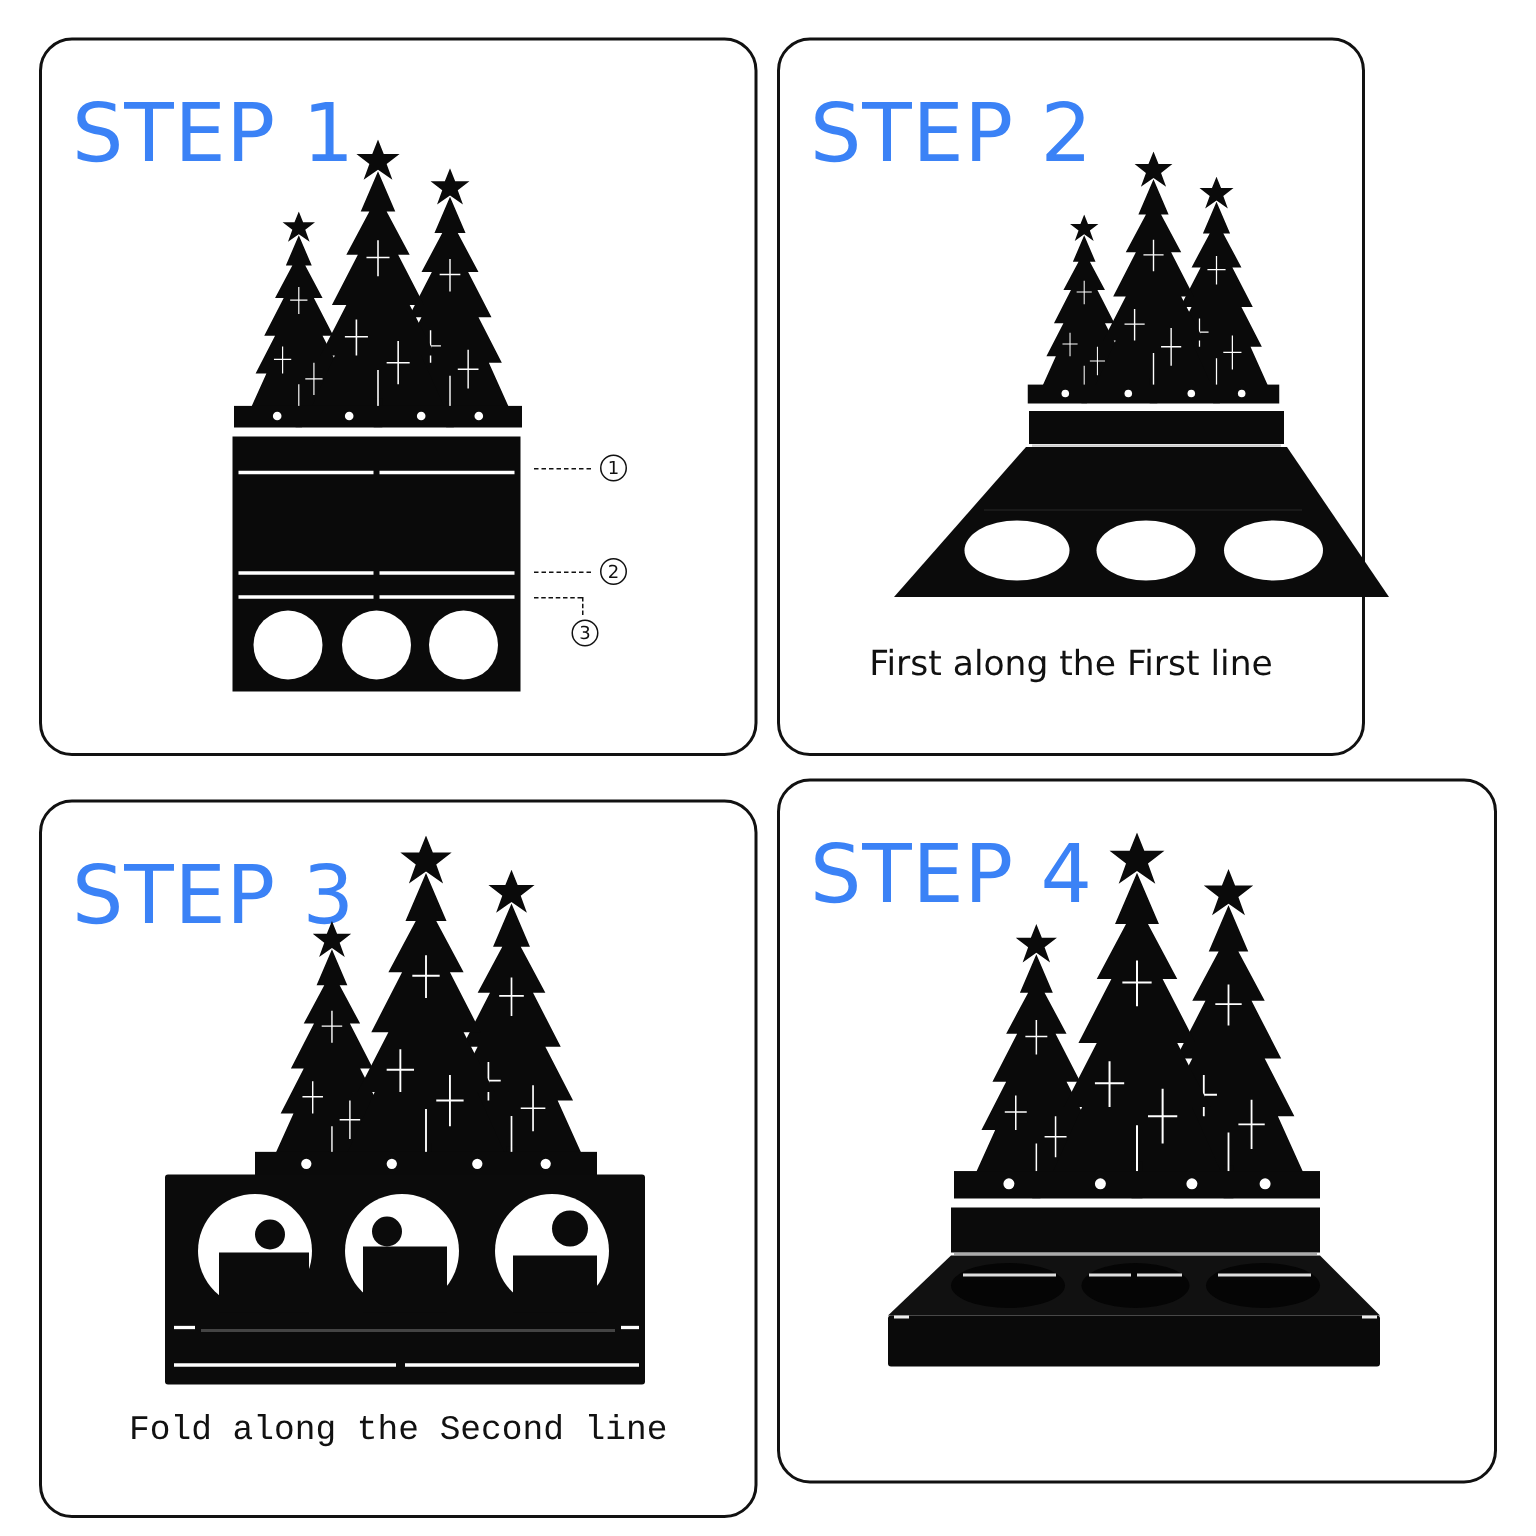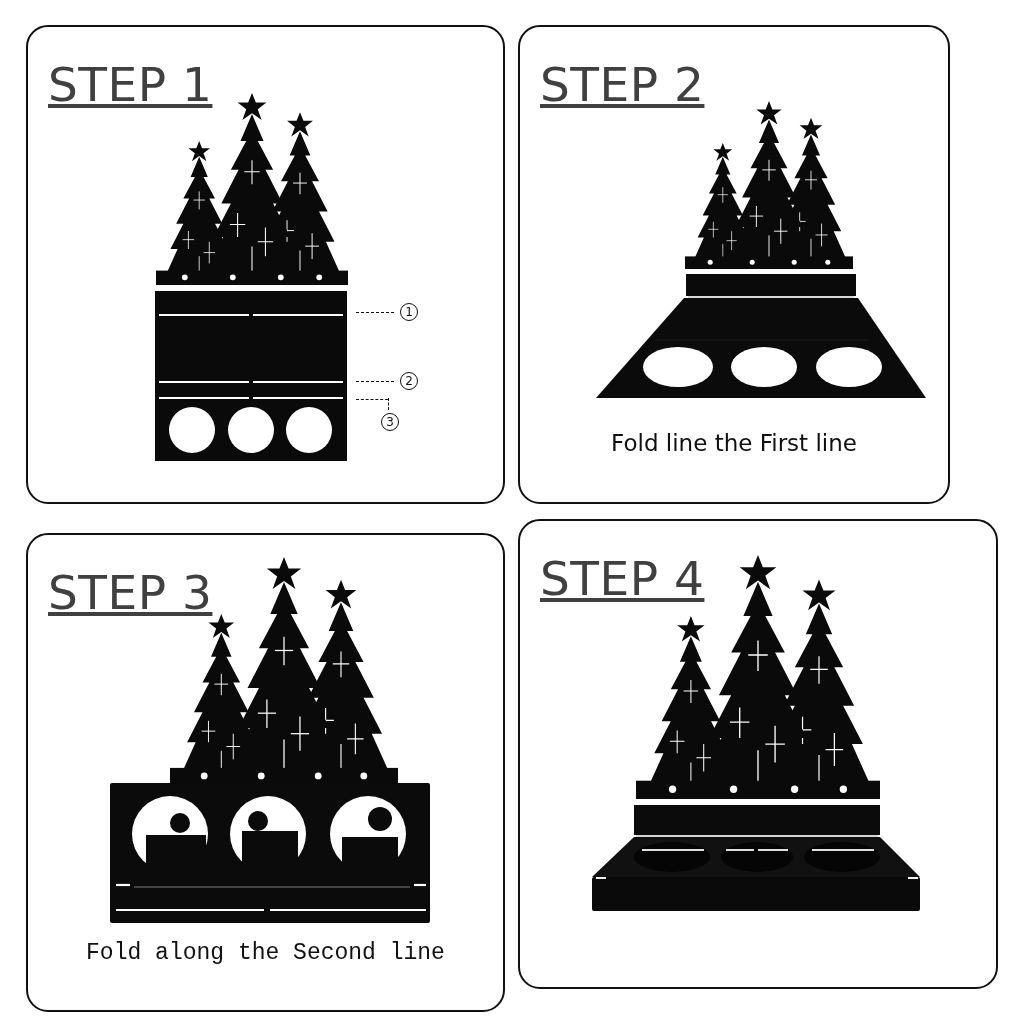--- a/index.html
+++ b/index.html
@@ -1,18 +1,18 @@
 <!DOCTYPE html>
 <html><head>
 <meta charset="utf-8">
 <style>
   html,body{margin:0;padding:0;background:#fff;}
   body{width:1024px;height:1024px;position:relative;overflow:hidden;font-family:"Liberation Sans","DejaVu Sans",sans-serif;}
   .panel{position:absolute;box-sizing:border-box;border:2.5px solid #111;border-radius:22px;background:#fff;}
-  .step-title{position:absolute;left:20px;top:30px;font-size:47px;color:#404040;letter-spacing:0.5px;font-family:"DejaVu Sans","Liberation Sans",sans-serif;font-weight:400;text-decoration:underline;}
+  .step-title{position:absolute;left:20px;top:30px;font-size:54px;color:#3b82f6;letter-spacing:0.5px;font-family:"DejaVu Sans","Liberation Sans",sans-serif;font-weight:400;}
   .caption{position:absolute;left:0;width:100%;text-align:center;font-size:23px;color:#111;font-family:"DejaVu Sans","Liberation Sans",sans-serif;}
   svg{position:absolute;overflow:visible;}
   .callout{position:absolute;font-size:13px;color:#111;font-family:"DejaVu Sans",sans-serif;}
   .num{display:inline-block;width:16px;height:16px;border:1.3px solid #111;border-radius:50%;text-align:center;line-height:16px;font-size:12px;}
   .dash{display:inline-block;width:38px;border-top:1.5px dashed #111;vertical-align:middle;margin-right:6px;}
 </style>
 </head>
 <body>
 
 <svg width="0" height="0" style="position:absolute">
@@ -69,37 +69,37 @@
   </svg>
   <div class="callout" style="left:328px;top:276px;"><span class="dash"></span><span class="num">1</span></div>
   <div class="callout" style="left:328px;top:345px;"><span class="dash"></span><span class="num">2</span></div>
   <div class="callout" style="left:328px;top:364px;">
     <span class="dash" style="width:32px;"></span>
     <span style="position:absolute;left:32px;top:7px;height:12px;border-left:1.5px dashed #111;"></span>
     <span class="num" style="position:absolute;left:25px;top:22px;">3</span>
   </div>
 </div>
 
-<div class="panel" style="left:518px;top:25px;width:432px;height:479px;">
+<div class="panel" style="left:518px;top:25px;width:392px;height:479px;">
   <div class="step-title">STEP 2</div>
   <svg style="left:165px;top:66px;" width="168" height="184">
       <use href="#forest" width="168" height="184"></use>
     </svg>
   <svg style="left:76px;top:247px;" width="330" height="126" viewBox="0 0 330 126">
     <rect x="90" y="0" width="170" height="22" fill="#0a0a0a"></rect>
     <line x1="92" y1="23" x2="258" y2="23" stroke="#ccc" stroke-width="1.5"></line>
     <polygon points="88,24 262,24 330,124 0,124" fill="#0b0b0b"></polygon>
     <line x1="60" y1="66" x2="272" y2="66" stroke="#1f1f1f" stroke-width="1"></line>
     <g fill="#fff">
         <ellipse cx="82" cy="93" rx="35" ry="20"></ellipse>
         <ellipse cx="168" cy="93" rx="33" ry="20"></ellipse>
         <ellipse cx="253" cy="93" rx="33" ry="20"></ellipse>
       </g>
   </svg>
-  <div class="caption" style="top:403px;">Fold line the First line</div>
+  <div class="caption" style="top:403px;">First along the First line</div>
 </div>
 
 <div class="panel" style="left:26px;top:533px;width:479px;height:479px;">
   <div class="step-title">STEP 3</div>
   <svg style="left:126px;top:22px;" width="260" height="228">
       <use href="#forest" width="260" height="228"></use>
     </svg>
   <svg style="left:82px;top:248px;" width="320" height="142" viewBox="0 0 320 142">
     <rect x="0" y="0" width="320" height="140" rx="2" fill="#0b0b0b"></rect>
     <g fill="#fff">

